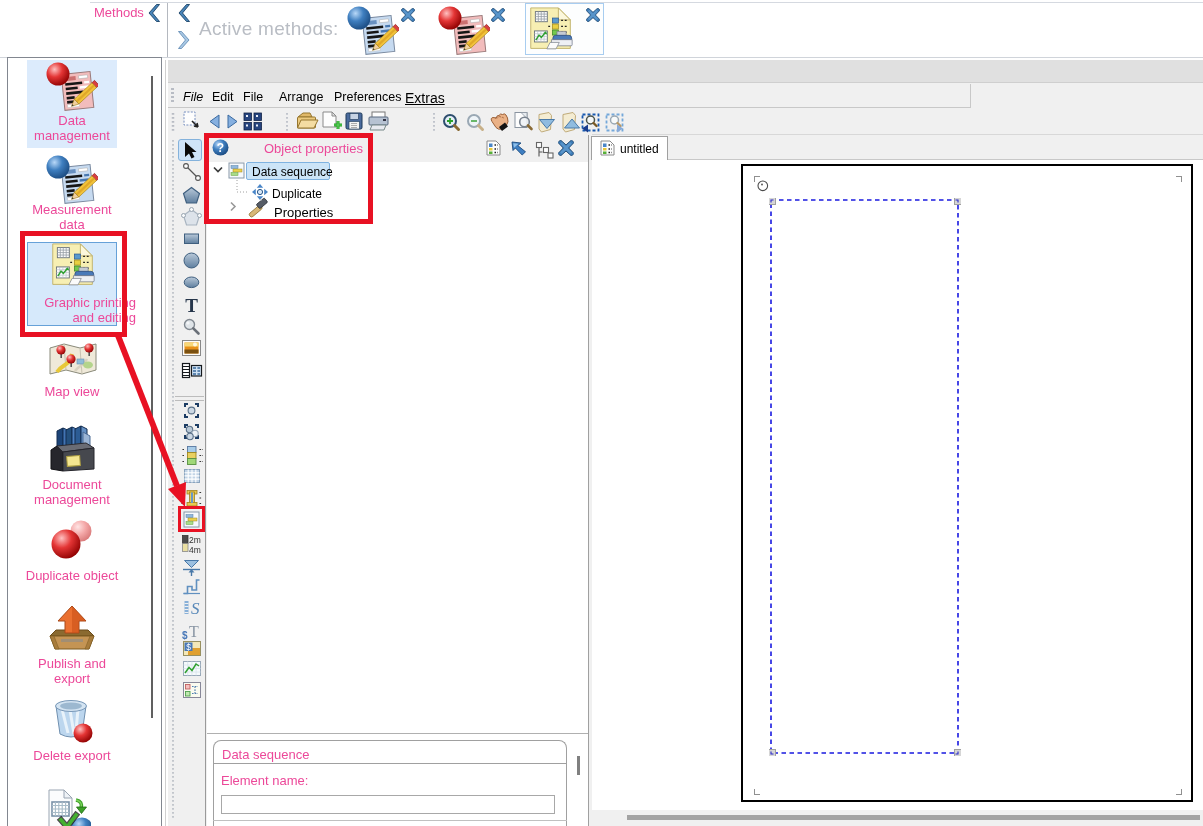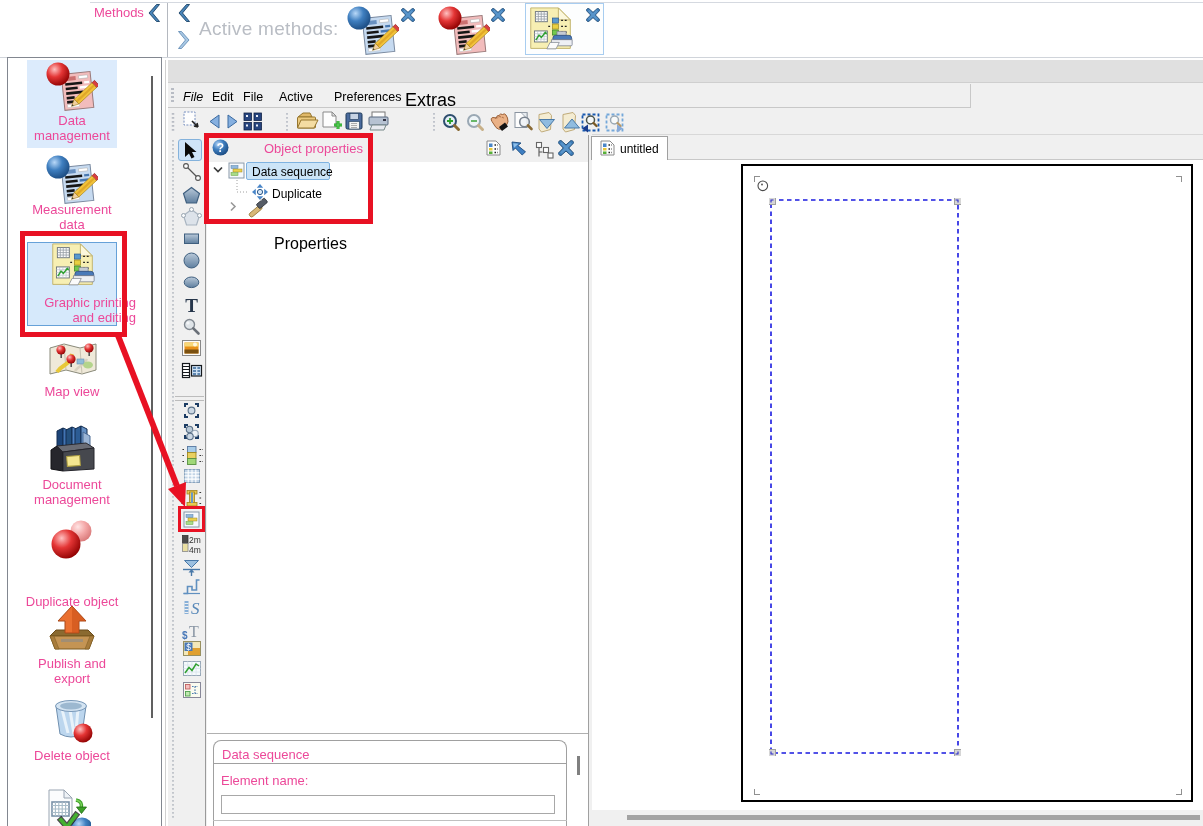--- a/index.html
+++ b/index.html
@@ -261,44 +261,44 @@
       <use href="#mapic"></use>
     </svg>
 <div class="abs txt" style="left:8px;top:384px;width:128px;text-align:center;line-height:15px;">Map view</div>
 <svg class="abs" style="left:46px;top:424px;" width="52" height="50">
       <use href="#docm"></use>
     </svg>
 <div class="abs txt" style="left:8px;top:477px;width:128px;text-align:center;line-height:15px;">Document<br>management</div>
 <svg class="abs" style="left:49px;top:518px;" width="46" height="42">
       <use href="#dup"></use>
     </svg>
-<div class="abs txt" style="left:8px;top:594px;width:128px;text-align:center;line-height:15px;">Duplicate object</div>
+<div class="abs txt" style="left:8px;top:568px;width:128px;text-align:center;line-height:15px;">Duplicate object</div>
 <svg class="abs" style="left:47px;top:603px;" width="50" height="48">
       <use href="#pub"></use>
     </svg>
 <div class="abs txt" style="left:8px;top:656px;width:128px;text-align:center;line-height:15px;">Publish and<br>export</div>
 <svg class="abs" style="left:48px;top:697px;" width="46" height="46">
       <use href="#del"></use>
     </svg>
-<div class="abs txt" style="left:8px;top:748px;width:128px;text-align:center;line-height:15px;">Delete object</div>
+<div class="abs txt" style="left:8px;top:748px;width:128px;text-align:center;line-height:15px;">Delete export</div>
 <svg class="abs" style="left:45px;top:786px;" width="46" height="44">
       <use href="#expt"></use>
     </svg>
 
 <div class="abs" style="left:165px;top:60px;width:1px;height:766px;background:#d0d0d0;"></div>
 <div class="abs" style="left:168px;top:60px;width:1035px;height:766px;background:#f0f0f0;"></div>
 <div class="abs" style="left:168px;top:60px;width:1035px;height:23px;background:#e0e0e0;border-bottom:1px solid #cfcfcf;"></div>
 
 <div class="abs" style="left:168px;top:84px;width:803px;height:24px;background:#f0f0f0;border-right:1px solid #c8c8c8;border-bottom:1px solid #c8c8c8;"></div>
 <div class="abs" style="left:183px;top:90px;font-size:12.5px;font-style:italic;">File</div>
 <div class="abs" style="left:212px;top:90px;font-size:12.5px;">Edit</div>
 <div class="abs" style="left:243px;top:90px;font-size:12.5px;">File</div>
-<div class="abs" style="left:279px;top:90px;font-size:12.5px;">Active</div>
+<div class="abs" style="left:279px;top:90px;font-size:12.5px;">Arrange</div>
 <div class="abs" style="left:334px;top:90px;font-size:12.5px;">Preferences</div>
-<div class="abs" style="left:405px;top:90px;font-size:18px;">Extras</div>
+<div class="abs" style="left:405px;top:90px;font-size:14px;text-decoration:underline;">Extras</div>
 
 <div class="abs" id="toolbar" style="left:168px;top:108px;width:1035px;height:27px;background:#f0f0f0;">
 <svg width="640" height="27" style="position:absolute;left:0;top:0;">
 <line x1="5" y1="5" x2="5" y2="23" stroke="#b8bcc4" stroke-width="2.5" stroke-dasharray="1.8 2.2"></line>
 <line x1="119" y1="5" x2="119" y2="23" stroke="#c0c4cc" stroke-width="2" stroke-dasharray="1.8 2.2"></line>
 <line x1="266" y1="5" x2="266" y2="23" stroke="#c0c4cc" stroke-width="2" stroke-dasharray="1.8 2.2"></line>
 
 <rect x="16" y="4" width="11" height="13" fill="#fdfdfd" stroke="#7890c0" stroke-width="1" stroke-dasharray="2 1.4"></rect>
 <path d="M24,13 L30,19 M30,19 l-4,-1 m4,1 l-1,-4" stroke="#222" stroke-width="1.6" fill="none"></path>
 
@@ -524,21 +524,21 @@
 </g>
 <g transform="translate(41,38)">
 <rect x="0" y="11" width="15" height="4.5" rx="2" fill="#d8b878" stroke="#8a6a28" stroke-width="0.7" transform="rotate(-40 7.5 13)"></rect>
 <rect x="11.5" y="0" width="5.5" height="10.5" rx="1" fill="#565c66" stroke="#24282e" stroke-width="0.7" transform="rotate(50 14 5)"></rect>
 <circle cx="12.8" cy="1.8" r="1" fill="#c8ccd4"></circle>
 </g>
 </svg>
 <div class="abs" style="left:246px;top:162px;width:84px;height:18px;background:#cce4f7;border:1px solid #7fb2e0;border-radius:2px;"></div>
 <div class="abs" style="left:252px;top:165px;font-size:12px;">Data sequence</div>
 <div class="abs" style="left:272px;top:186.5px;font-size:12px;">Duplicate</div>
-<div class="abs" style="left:274px;top:205px;font-size:16px;margin-top:30px;">Properties</div>
+<div class="abs" style="left:274px;top:205px;font-size:13px;">Properties</div>
 
 <div class="abs" style="left:178px;top:506px;width:27px;height:26px;border:3px solid #e81123;"></div>
 <div class="abs" style="left:171px;top:88px;width:3px;height:16px;background:repeating-linear-gradient(to bottom,#b8bcc4 0 1.8px,transparent 1.8px 4px);"></div>
 
 <div class="abs" style="left:204px;top:133px;width:169px;height:91px;border:5px solid #e81123;"></div>
 
 <div class="abs" style="left:207px;top:733px;width:381px;height:1px;background:#b0b0b0;"></div>
 <div class="abs" style="left:213px;top:740px;width:354px;height:90px;border:1px solid #a0a0a0;border-radius:8px 8px 0 0;border-bottom:none;"></div>
 <div class="abs txt" style="left:222px;top:747px;">Data sequence</div>
 <div class="abs" style="left:213px;top:763px;width:354px;height:1px;background:#a0a0a0;"></div>

